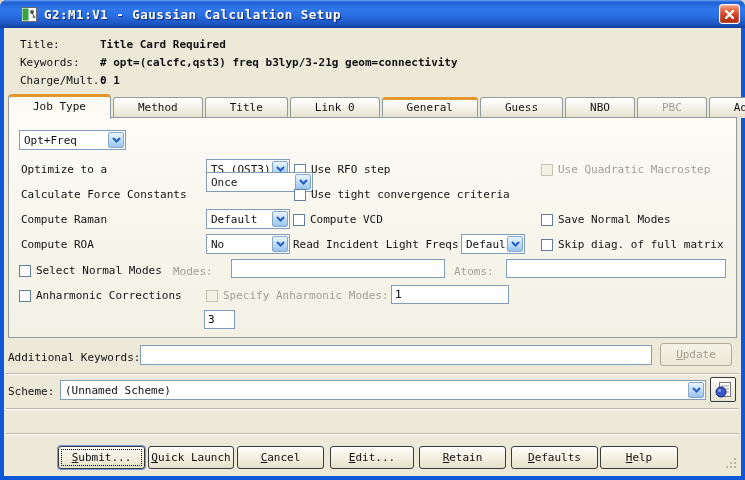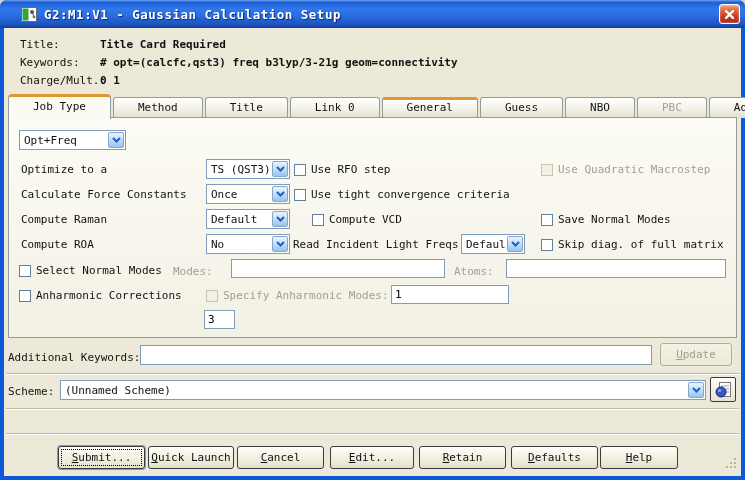--- a/index.html
+++ b/index.html
@@ -169,21 +169,21 @@
       <div class="cbrow abs" style="left:285px;top:44px">
         <span class="checkbox"></span>
         <span class="lbl">Use RFO step</span>
       </div>
       <div class="cbrow abs" style="left:532px;top:44px;cursor:default">
         <span class="checkbox disabled"></span>
         <span class="lbl gray">Use Quadratic Macrostep</span>
       </div>
 
       <span class="lbl abs" style="left:12px;top:70px">Calculate Force Constants</span>
-      <div class="combo abs" style="left:197px;top:66px;width:84px">
+      <div class="combo abs" style="left:197px;top:54px;width:107px">
         <span class="combo-txt">Once</span>
         <span class="combo-arrow">
           <svg width="9" height="6" viewBox="0 0 9 6">
               <path d="M1 1 L4.5 4.5 L8 1" stroke="#215dc6" stroke-width="2" fill="none"></path>
             </svg>
         </span>
       </div>
       <div class="cbrow abs" style="left:285px;top:69px">
         <span class="checkbox"></span>
         <span class="lbl">Use tight convergence criteria</span>
@@ -191,21 +191,21 @@
 
       <span class="lbl abs" style="left:12px;top:95px">Compute Raman</span>
       <div class="combo abs" style="left:197px;top:91px;width:84px">
         <span class="combo-txt">Default</span>
         <span class="combo-arrow">
           <svg width="9" height="6" viewBox="0 0 9 6">
               <path d="M1 1 L4.5 4.5 L8 1" stroke="#215dc6" stroke-width="2" fill="none"></path>
             </svg>
         </span>
       </div>
-      <div class="cbrow abs" style="left:303px;top:94px">
+      <div class="cbrow abs" style="left:284px;top:94px">
         <span class="checkbox"></span>
         <span class="lbl">Compute VCD</span>
       </div>
       <div class="cbrow abs" style="left:532px;top:94px">
         <span class="checkbox"></span>
         <span class="lbl">Save Normal Modes</span>
       </div>
 
       <span class="lbl abs" style="left:12px;top:120px">Compute ROA</span>
       <div class="combo abs" style="left:197px;top:116px;width:84px">

